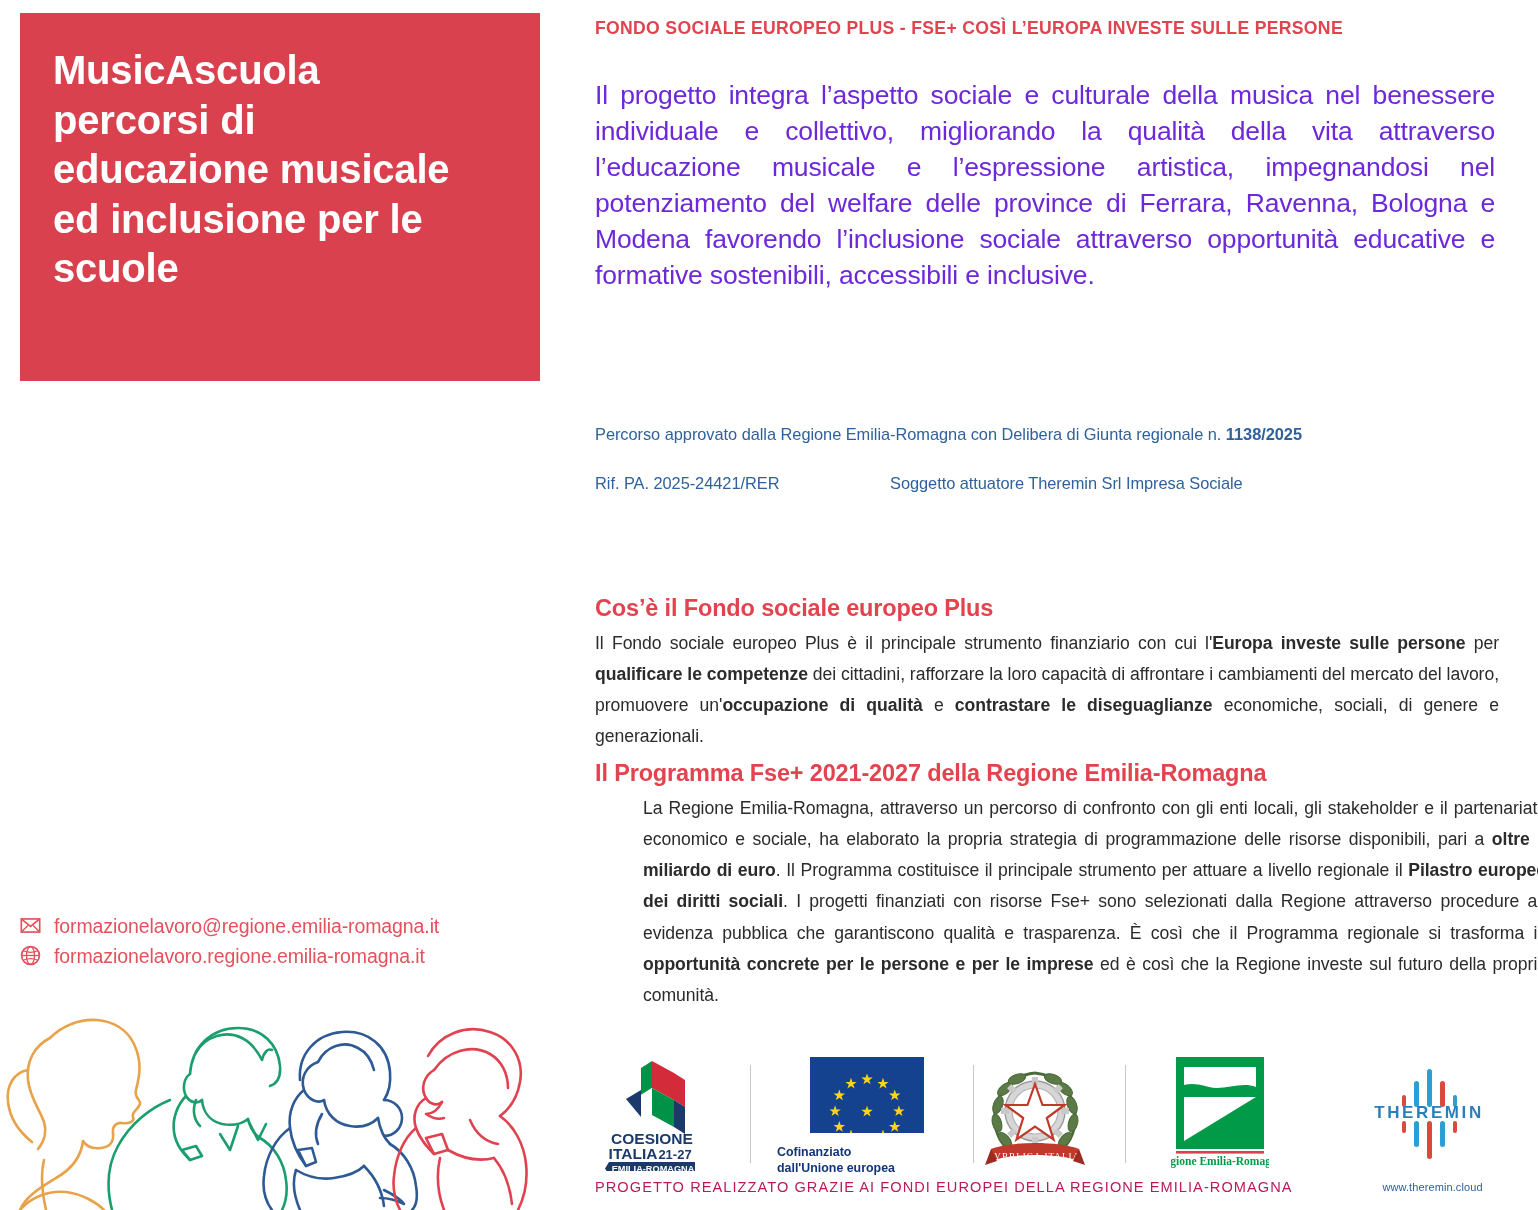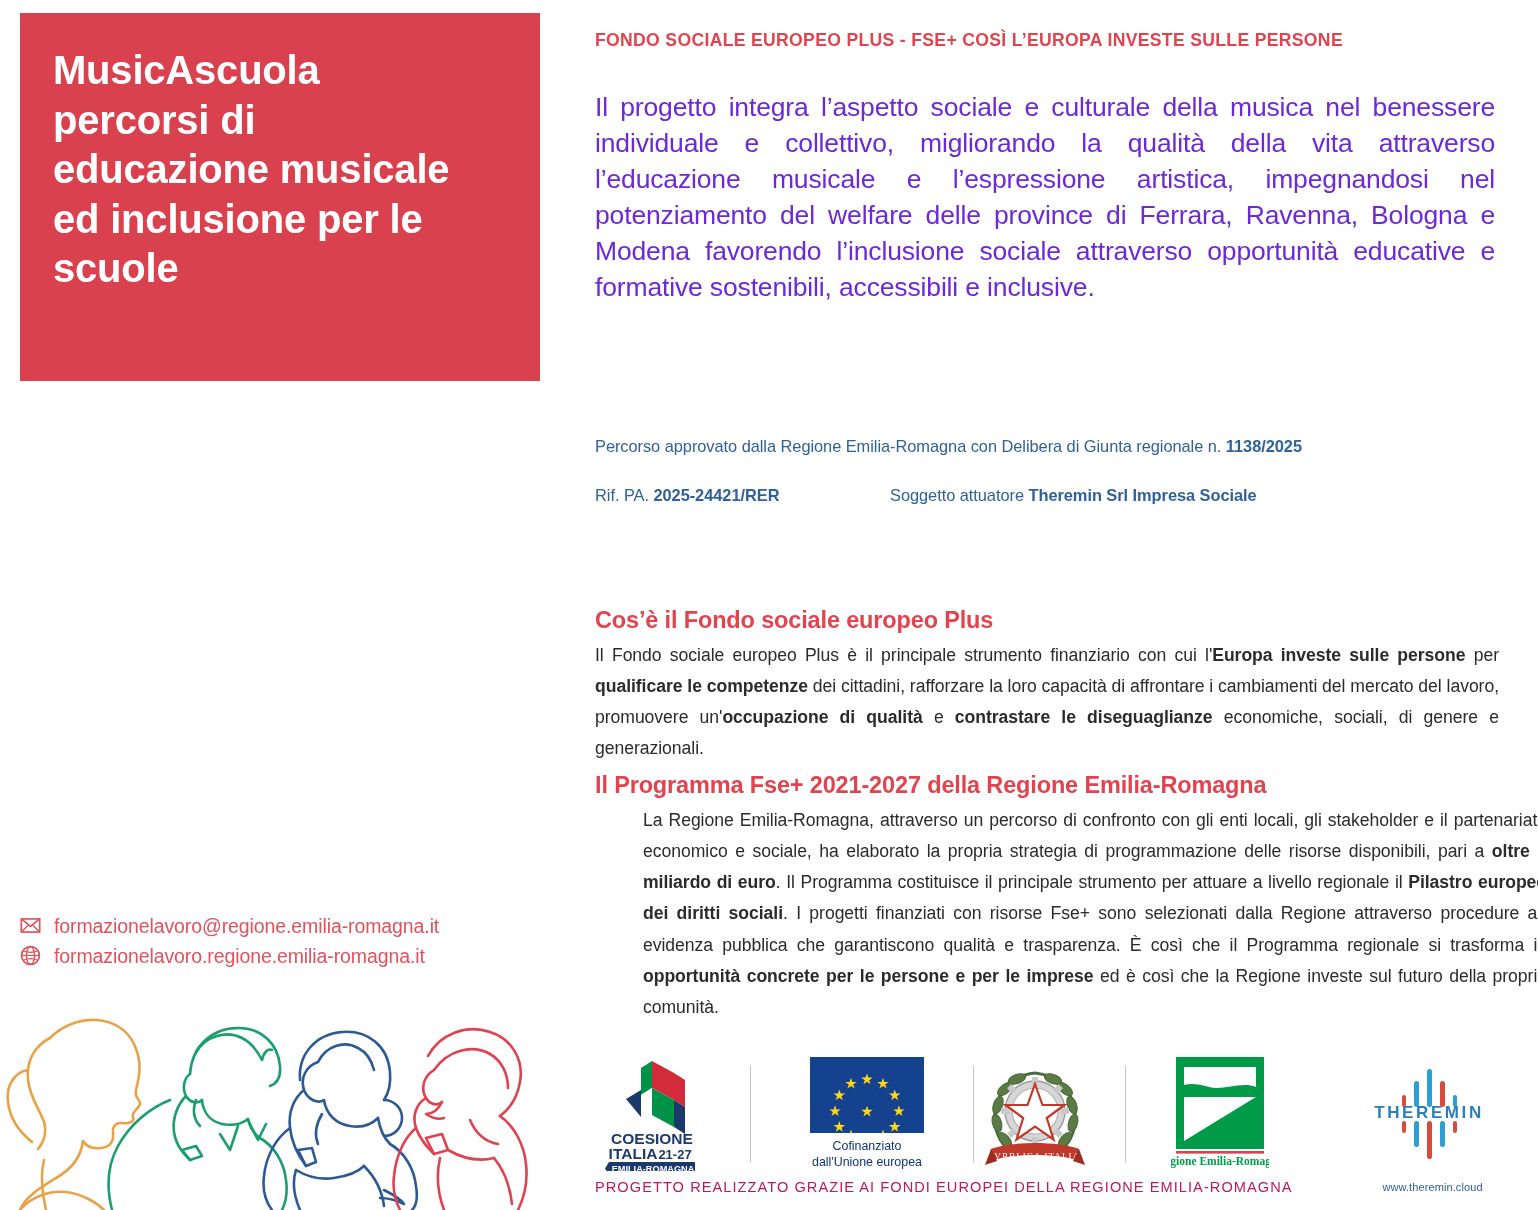--- a/index.html
+++ b/index.html
@@ -75,21 +75,21 @@
     left: 0;
     top: 1000px;
     width: 540px;
     height: 210px;
   }
 
   
   #right-column {
     position: absolute;
     left: 595px;
-    top: 12px;
+    top: 0;
     width: 915px;
     height: 894px;
   }
 
   #fse-kicker {
     position: absolute;
     left: 0;
     top: 18px;
     width: 915px;
     font-size: 17.6px;
@@ -129,21 +129,21 @@
     position: absolute;
     left: 0;
     top: 474px;
     width: 900px;
     font-size: 16.4px;
     color: #2f619c;
     letter-spacing: -0.05px;
   }
   #ref-row .ref-pa { position: absolute; left: 0; top: 0; }
   #ref-row .ref-sogg { position: absolute; left: 295px; top: 0; }
-  #ref-row b { font-weight: bold; }
+  #ref-row b { font-weight: normal; }
 
   .section-heading {
     position: absolute;
     left: 0;
     width: 910px;
     font-size: 23.5px;
     font-weight: bold;
     color: #e2434e;
     letter-spacing: -0.15px;
   }
@@ -205,25 +205,25 @@
     letter-spacing: 0.1px;
   }
 
   .coesione-caption {
     color: #1b3a6b;
     font-weight: bold;
     text-align: center;
   }
   .cofin-caption {
     font-size: 12.4px;
-    font-weight: normal;
+    font-weight: bold;
     color: #12347a;
-    text-align: center;
+    text-align: left;
     line-height: 1.3;
-    margin-top: 5px;
+    margin-top: 11px;
   }
 </style>
 </head>
 <body>
 
 <div id="left-column">
 
   <div id="title-block">
     <div id="title-text">MusicAscuola
 percorsi di

